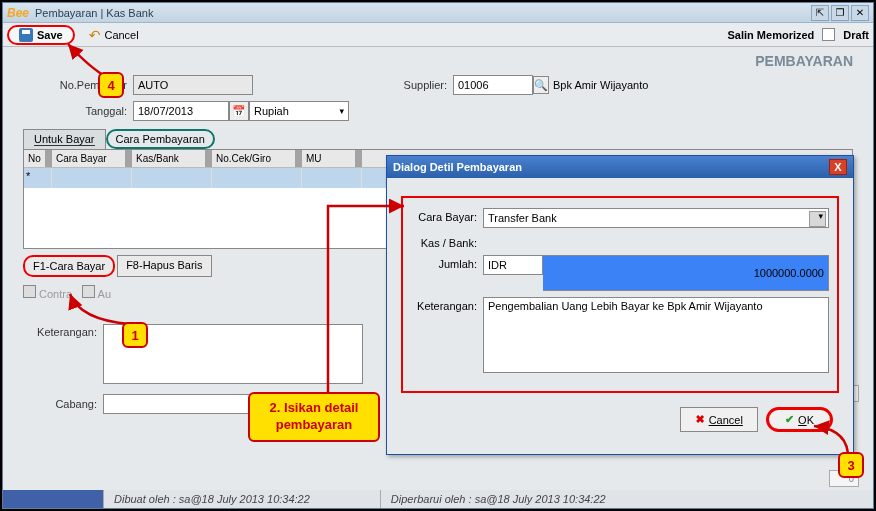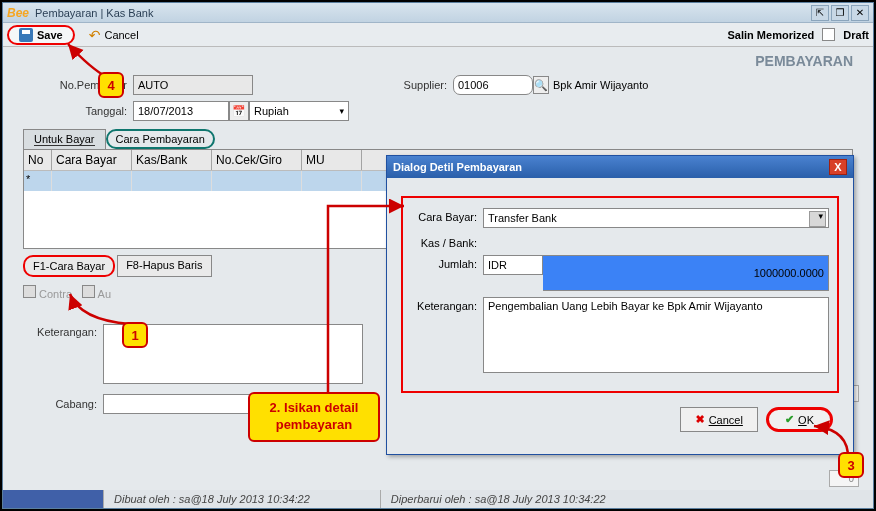--- a/index.html
+++ b/index.html
@@ -25,21 +25,21 @@
 .lbl { text-align: right; padding-right: 6px; color: #333; }
 .fld { border: 1px solid #888; background: #fff; height: 20px; padding: 2px 4px; }
 .fld.dis { background: #e8e8e8; }
 .datebtn { width: 20px; height: 20px; border: 1px solid #888; background: #eee; display: inline-flex; align-items: center; justify-content: center; cursor: pointer; }
 .tabs { display: flex; margin-top: 8px; }
 .tab { padding: 3px 10px; border: 1px solid #888; border-bottom: none; background: #d8dde0; cursor: pointer; }
 .tab.active { background: #e5e9ec; position: relative; z-index: 2; }
 .tab.circled { border: 2px solid #0f766e; border-radius: 10px; padding: 2px 8px; }
 .grid { border: 1px solid #888; background: #fff; height: 100px; }
 .grid-head { display: flex; background: #e8e8e8; border-bottom: 1px solid #bbb; }
-.gh { padding: 3px 4px; border-right: 1px solid #a3a3a3; font-size: 12px; }
+.gh { padding: 3px 4px; border-right: 7px solid #a3a3a3; font-size: 10px; }
 .grid-row { display: flex; background: #bdd6ec; height: 20px; }
 .gr { border-right: 1px solid #ddd; }
 .actbtns { display: flex; gap: 2px; margin-top: 6px; }
 .actbtn { padding: 3px 8px; border: 1px solid #888; background: #eaeaea; cursor: pointer; }
 .actbtn.ovl { border: 2px solid #e00; border-radius: 10px; }
 .contra-row { display: flex; gap: 10px; margin-top: 8px; color: #999; }
 .ket-area { margin-top: 24px; display: flex; }
 .ket-area textarea { width: 260px; height: 60px; border: 1px solid #888; background: #fff; resize: none; }
 .cabang-row { margin-top: 10px; display: flex; align-items: center; }
 .statusbar { position: absolute; left: 0; right: 0; bottom: 0; height: 18px; background: #e0e4e8; display: flex; align-items: center; font-style: italic; color: #444; }
@@ -109,21 +109,21 @@
     </div>
   </div>
 
   <div class="page-title">PEMBAYARAN</div>
 
   <div class="form-area">
     <div class="row">
       <div class="lbl" style="width:110px;">No.Pembayar</div>
       <input class="fld dis" style="width: 120px;" readonly="" value="AUTO">
       <div class="lbl" style="width:200px;">Supplier:</div>
-      <input class="fld" style="width: 80px; border-radius: 7px;" value="01006">
+      <input class="fld" style="width: 80px;" value="01006">
       <span class="search-icon">🔍</span>
       <span style="padding-left:4px;">Bpk Amir Wijayanto</span>
     </div>
     <div class="row">
       <div class="lbl" style="width:110px;">Tanggal:</div>
       <input class="fld" style="width: 96px;" value="18/07/2013">
       <span class="datebtn">📅</span>
       <div class="select" style="width:100px;">
           <span>Rupiah</span>
         </div>

